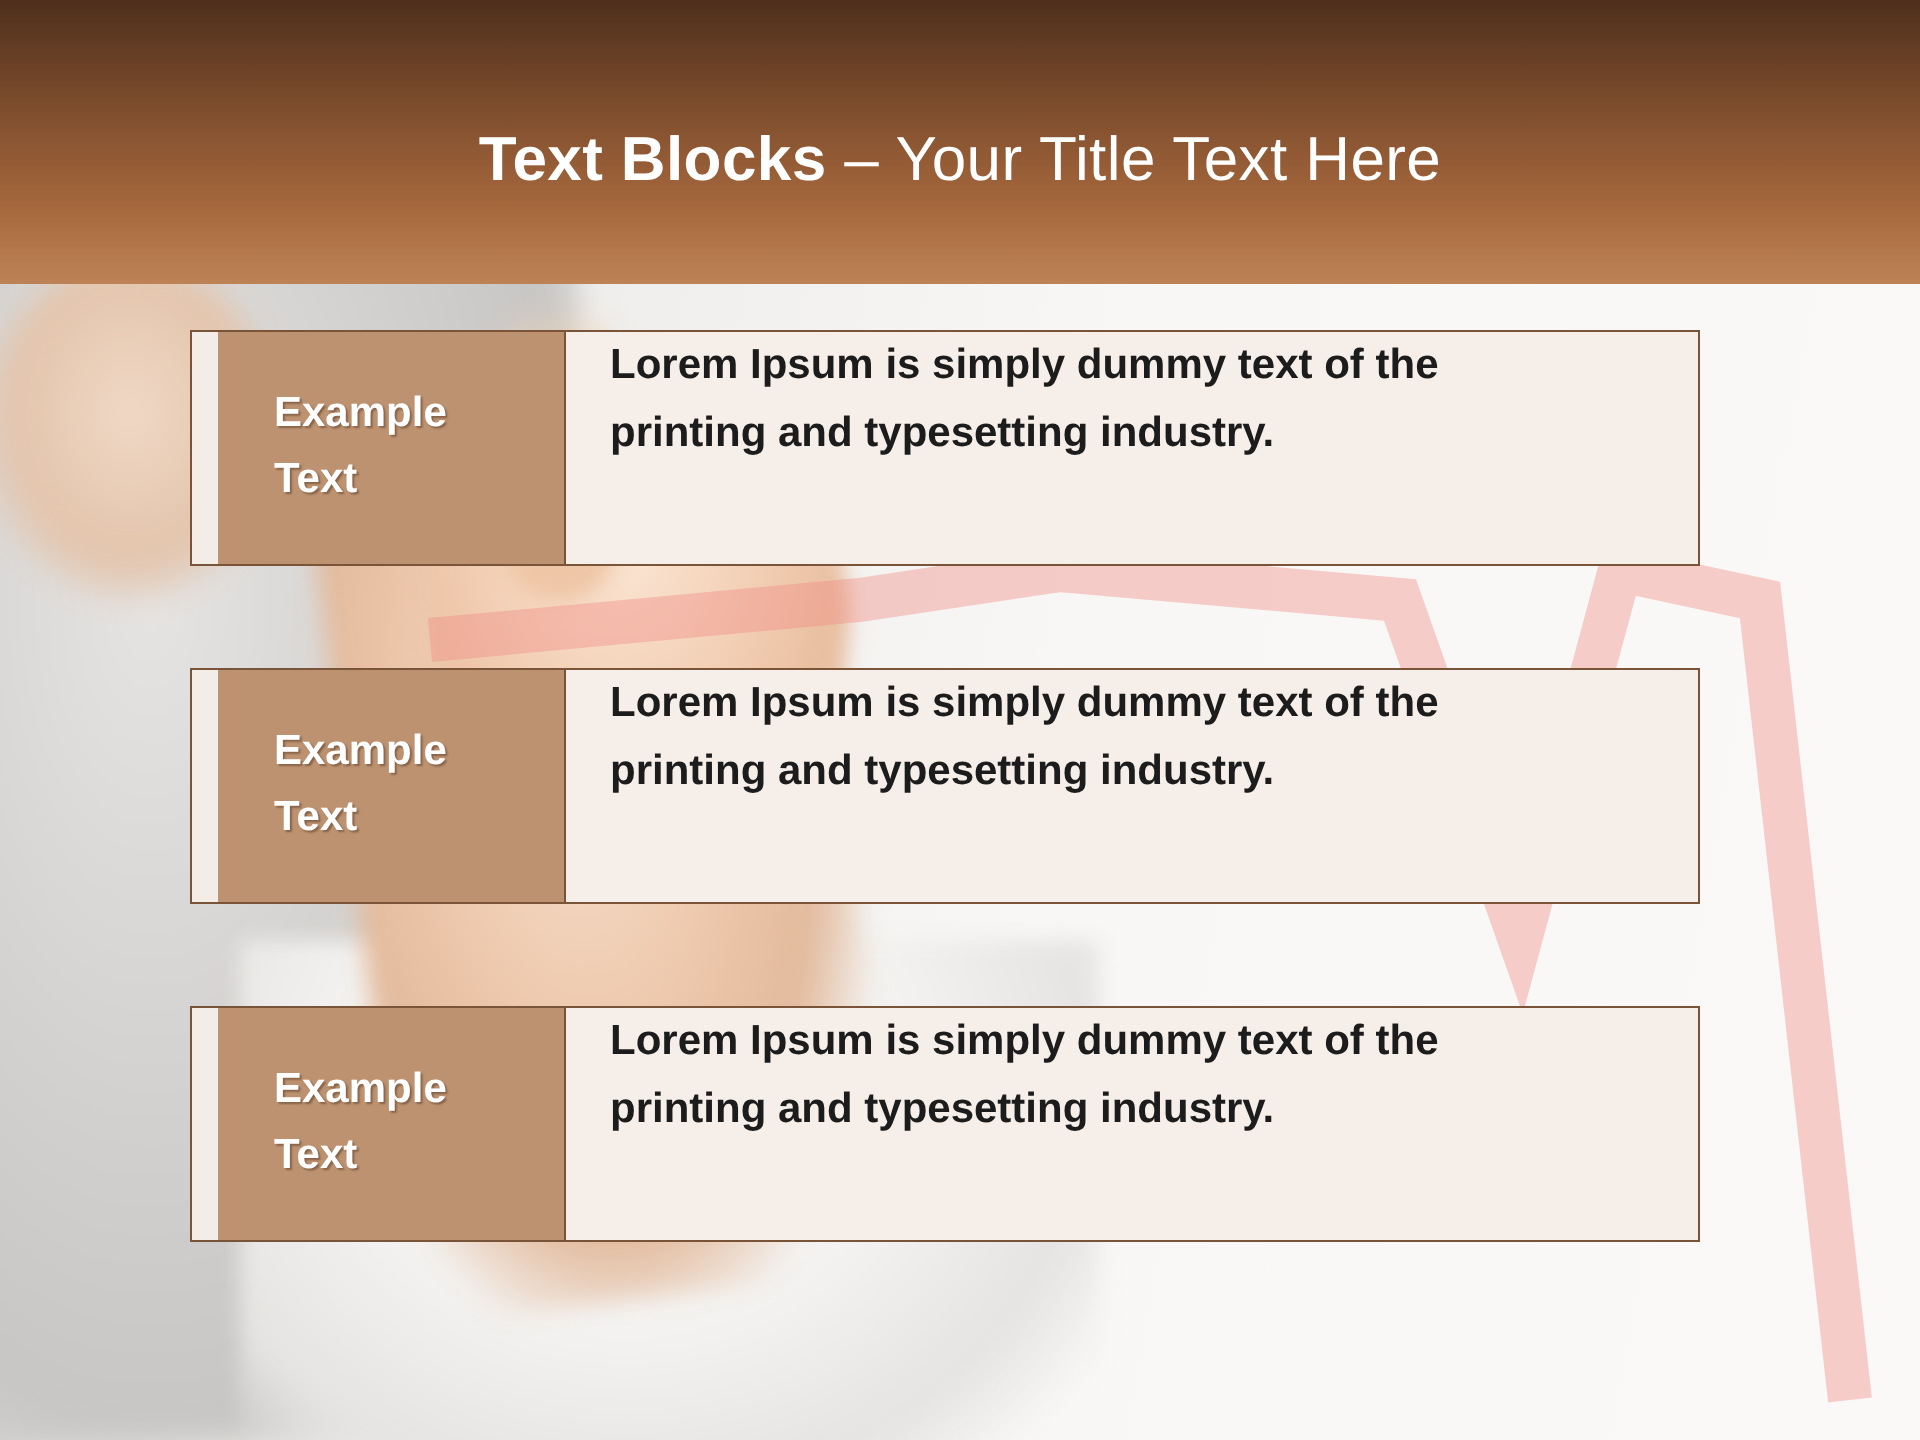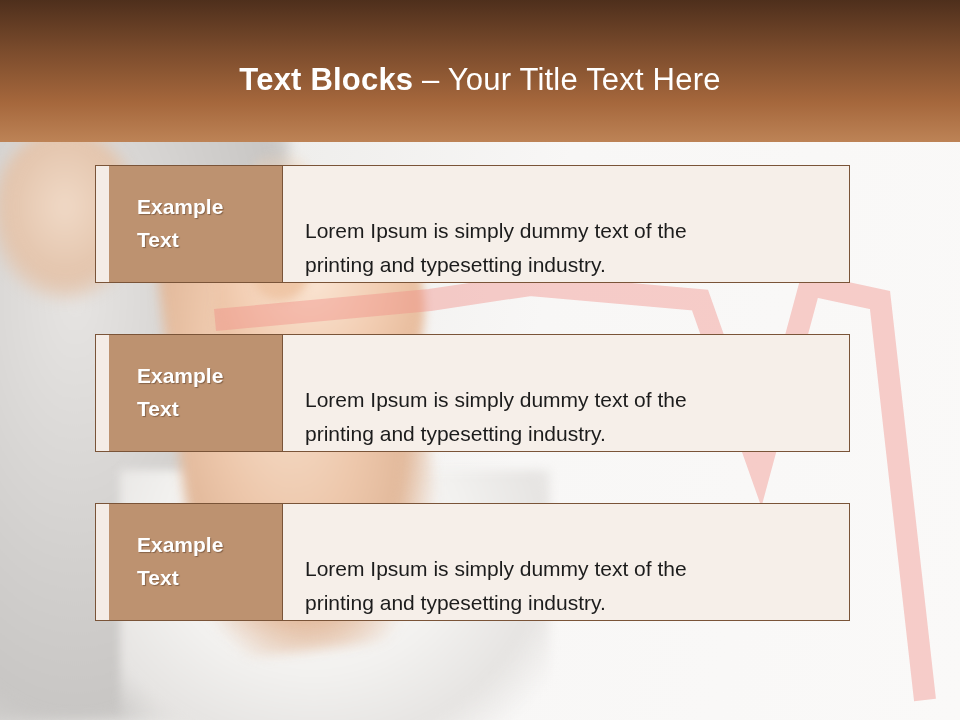--- a/index.html
+++ b/index.html
@@ -155,23 +155,24 @@
     line-height: 1.55;
     text-shadow: 1px 1px 1px rgba(90,60,40,0.55);
   }
   .block-label span {
     display: block;
   }
   .block-body {
     flex: 1 1 auto;
     background: #f6efe9;
     display: flex;
-    align-items: flex-end;
+    align-items: flex-start;
     padding: 0 26px 0 22px;
     box-sizing: border-box;
+    font-weight: bold;
   }
   .block-body p {
     margin: 0;
     color: #1c1c1c;
     font-size: 21px;
     line-height: 1.62;
   }
 </style>
 </head>
 <body>

